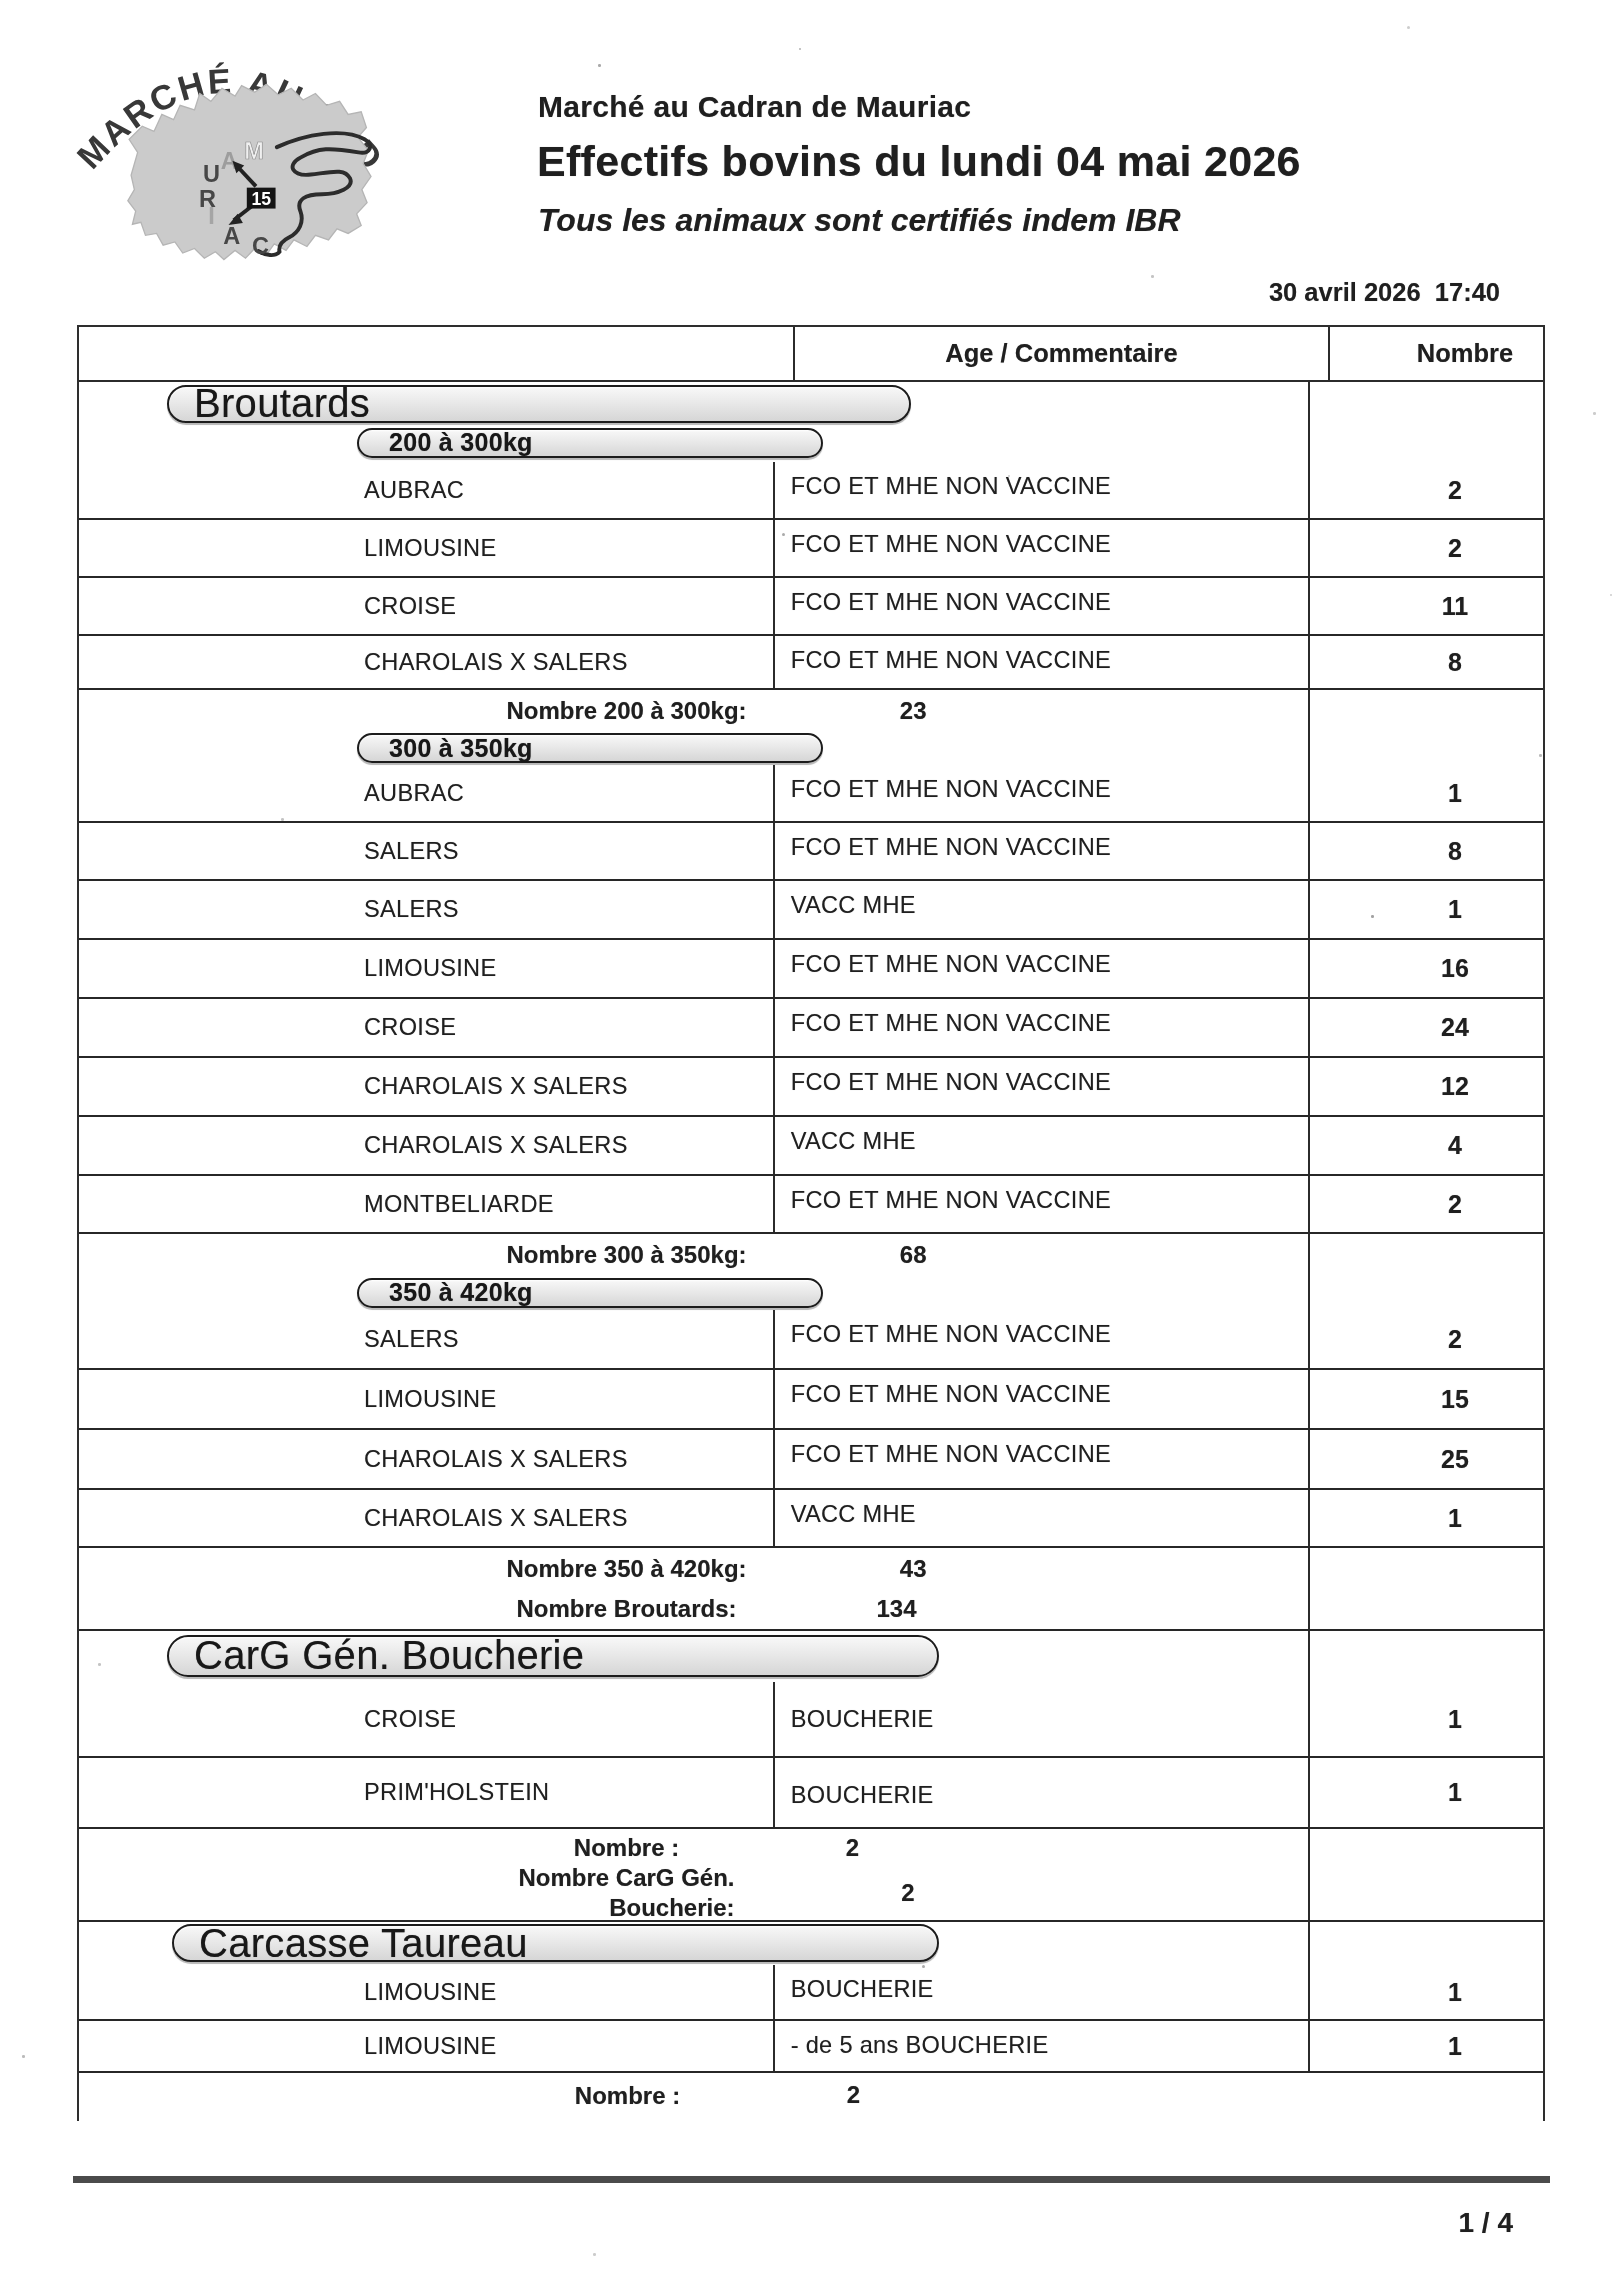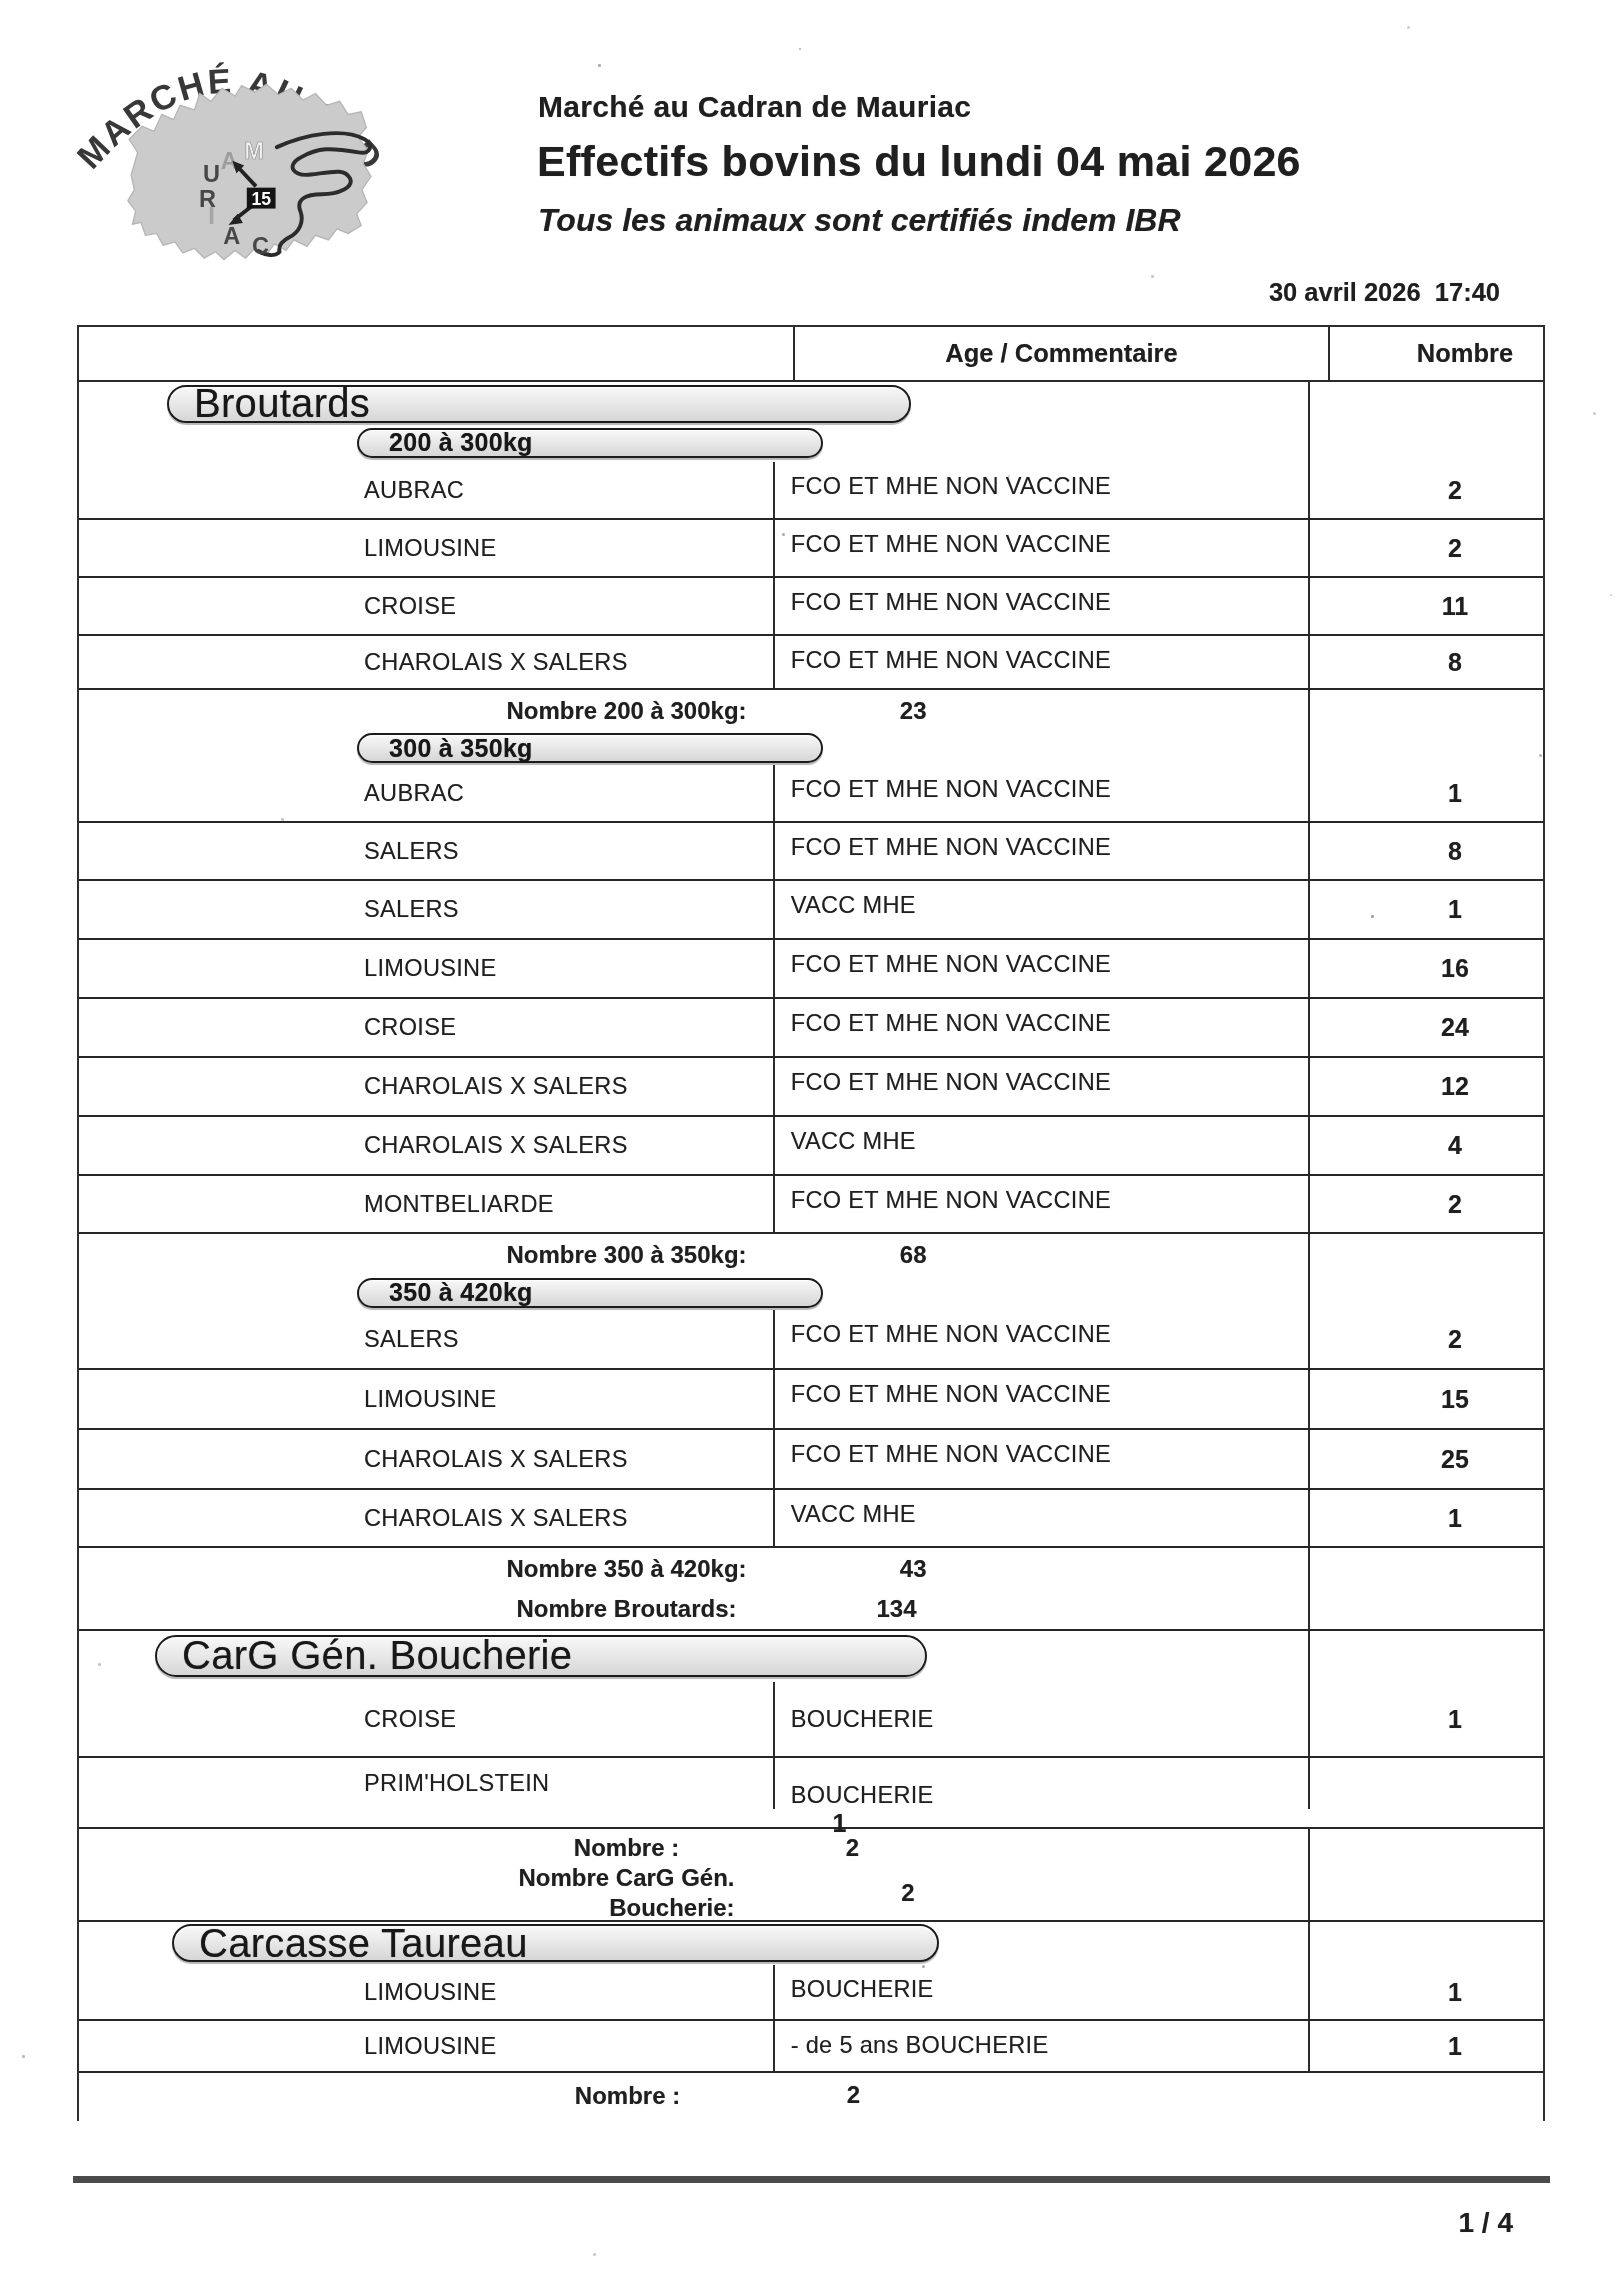--- a/index.html
+++ b/index.html
@@ -338,38 +338,38 @@
           <div class="cL">
             <div class="sub-wrap">
               <span class="sub-label">Nombre Broutards:</span>
               <span class="sub-value">134</span>
             </div>
           </div>
           <div class="cR"></div>
         </div>
         <div class="row r-pill" style="height: 51px;">
           <div class="cL">
-            <div class="pill pill-lg" style="left: 76px; top: 3.9px; width: 772px; height: 42px;">
+            <div class="pill pill-lg" style="left: 88px; top: 3.9px; width: 772px; height: 42px;">
               <span>CarG Gén. Boucherie</span>
             </div>
           </div>
           <div class="cR"></div>
         </div>
         <div class="row r-data tall" style="height: 76px;">
           <div class="cL">
             <div class="c1">
               <span class="breed">CROISE</span>
             </div>
             <div class="c2"><span class="comment">BOUCHERIE</span></div>
           </div>
           <div class="cR">
             <span class="count">1</span>
           </div>
         </div>
-        <div class="row r-data tall" style="height: 71px; flex-direction: column;">
+        <div class="row r-data tall" style="height: 71px;">
           <div class="cL">
             <div class="c1">
               <span class="breed">PRIM'HOLSTEIN</span>
             </div>
             <div class="c2"><span class="comment">BOUCHERIE</span></div>
           </div>
           <div class="cR">
             <span class="count">1</span>
           </div>
         </div>

